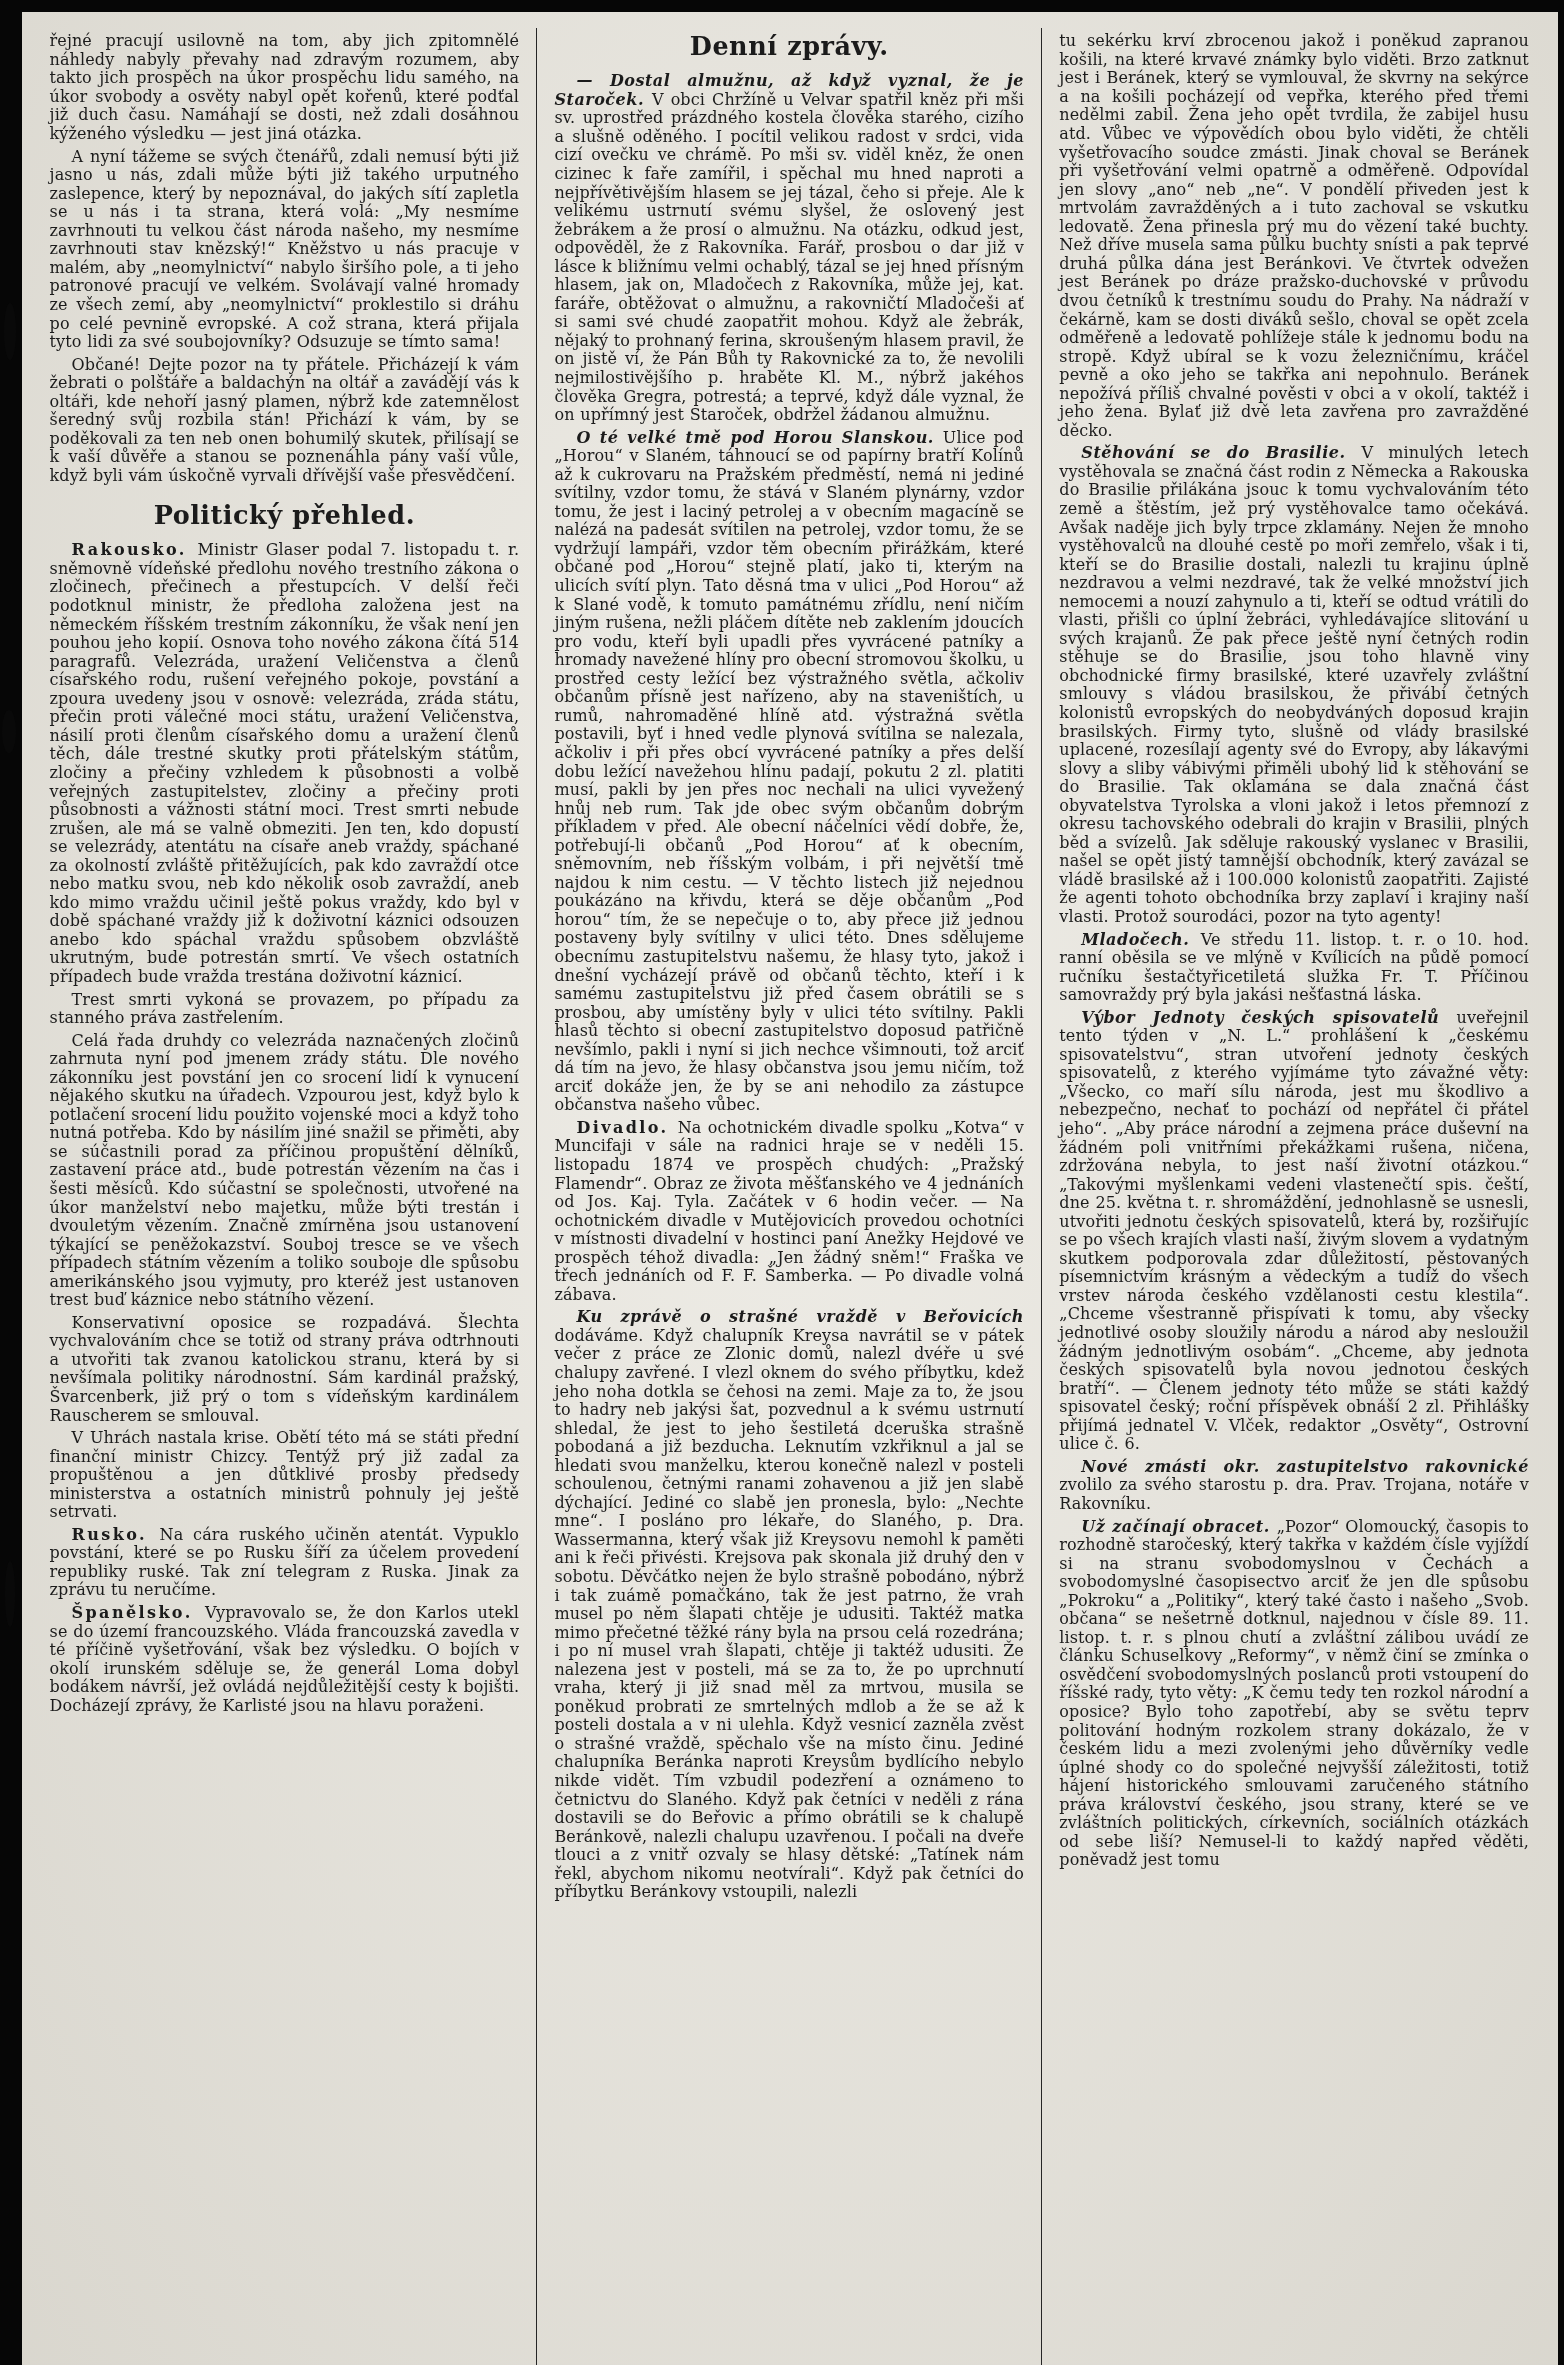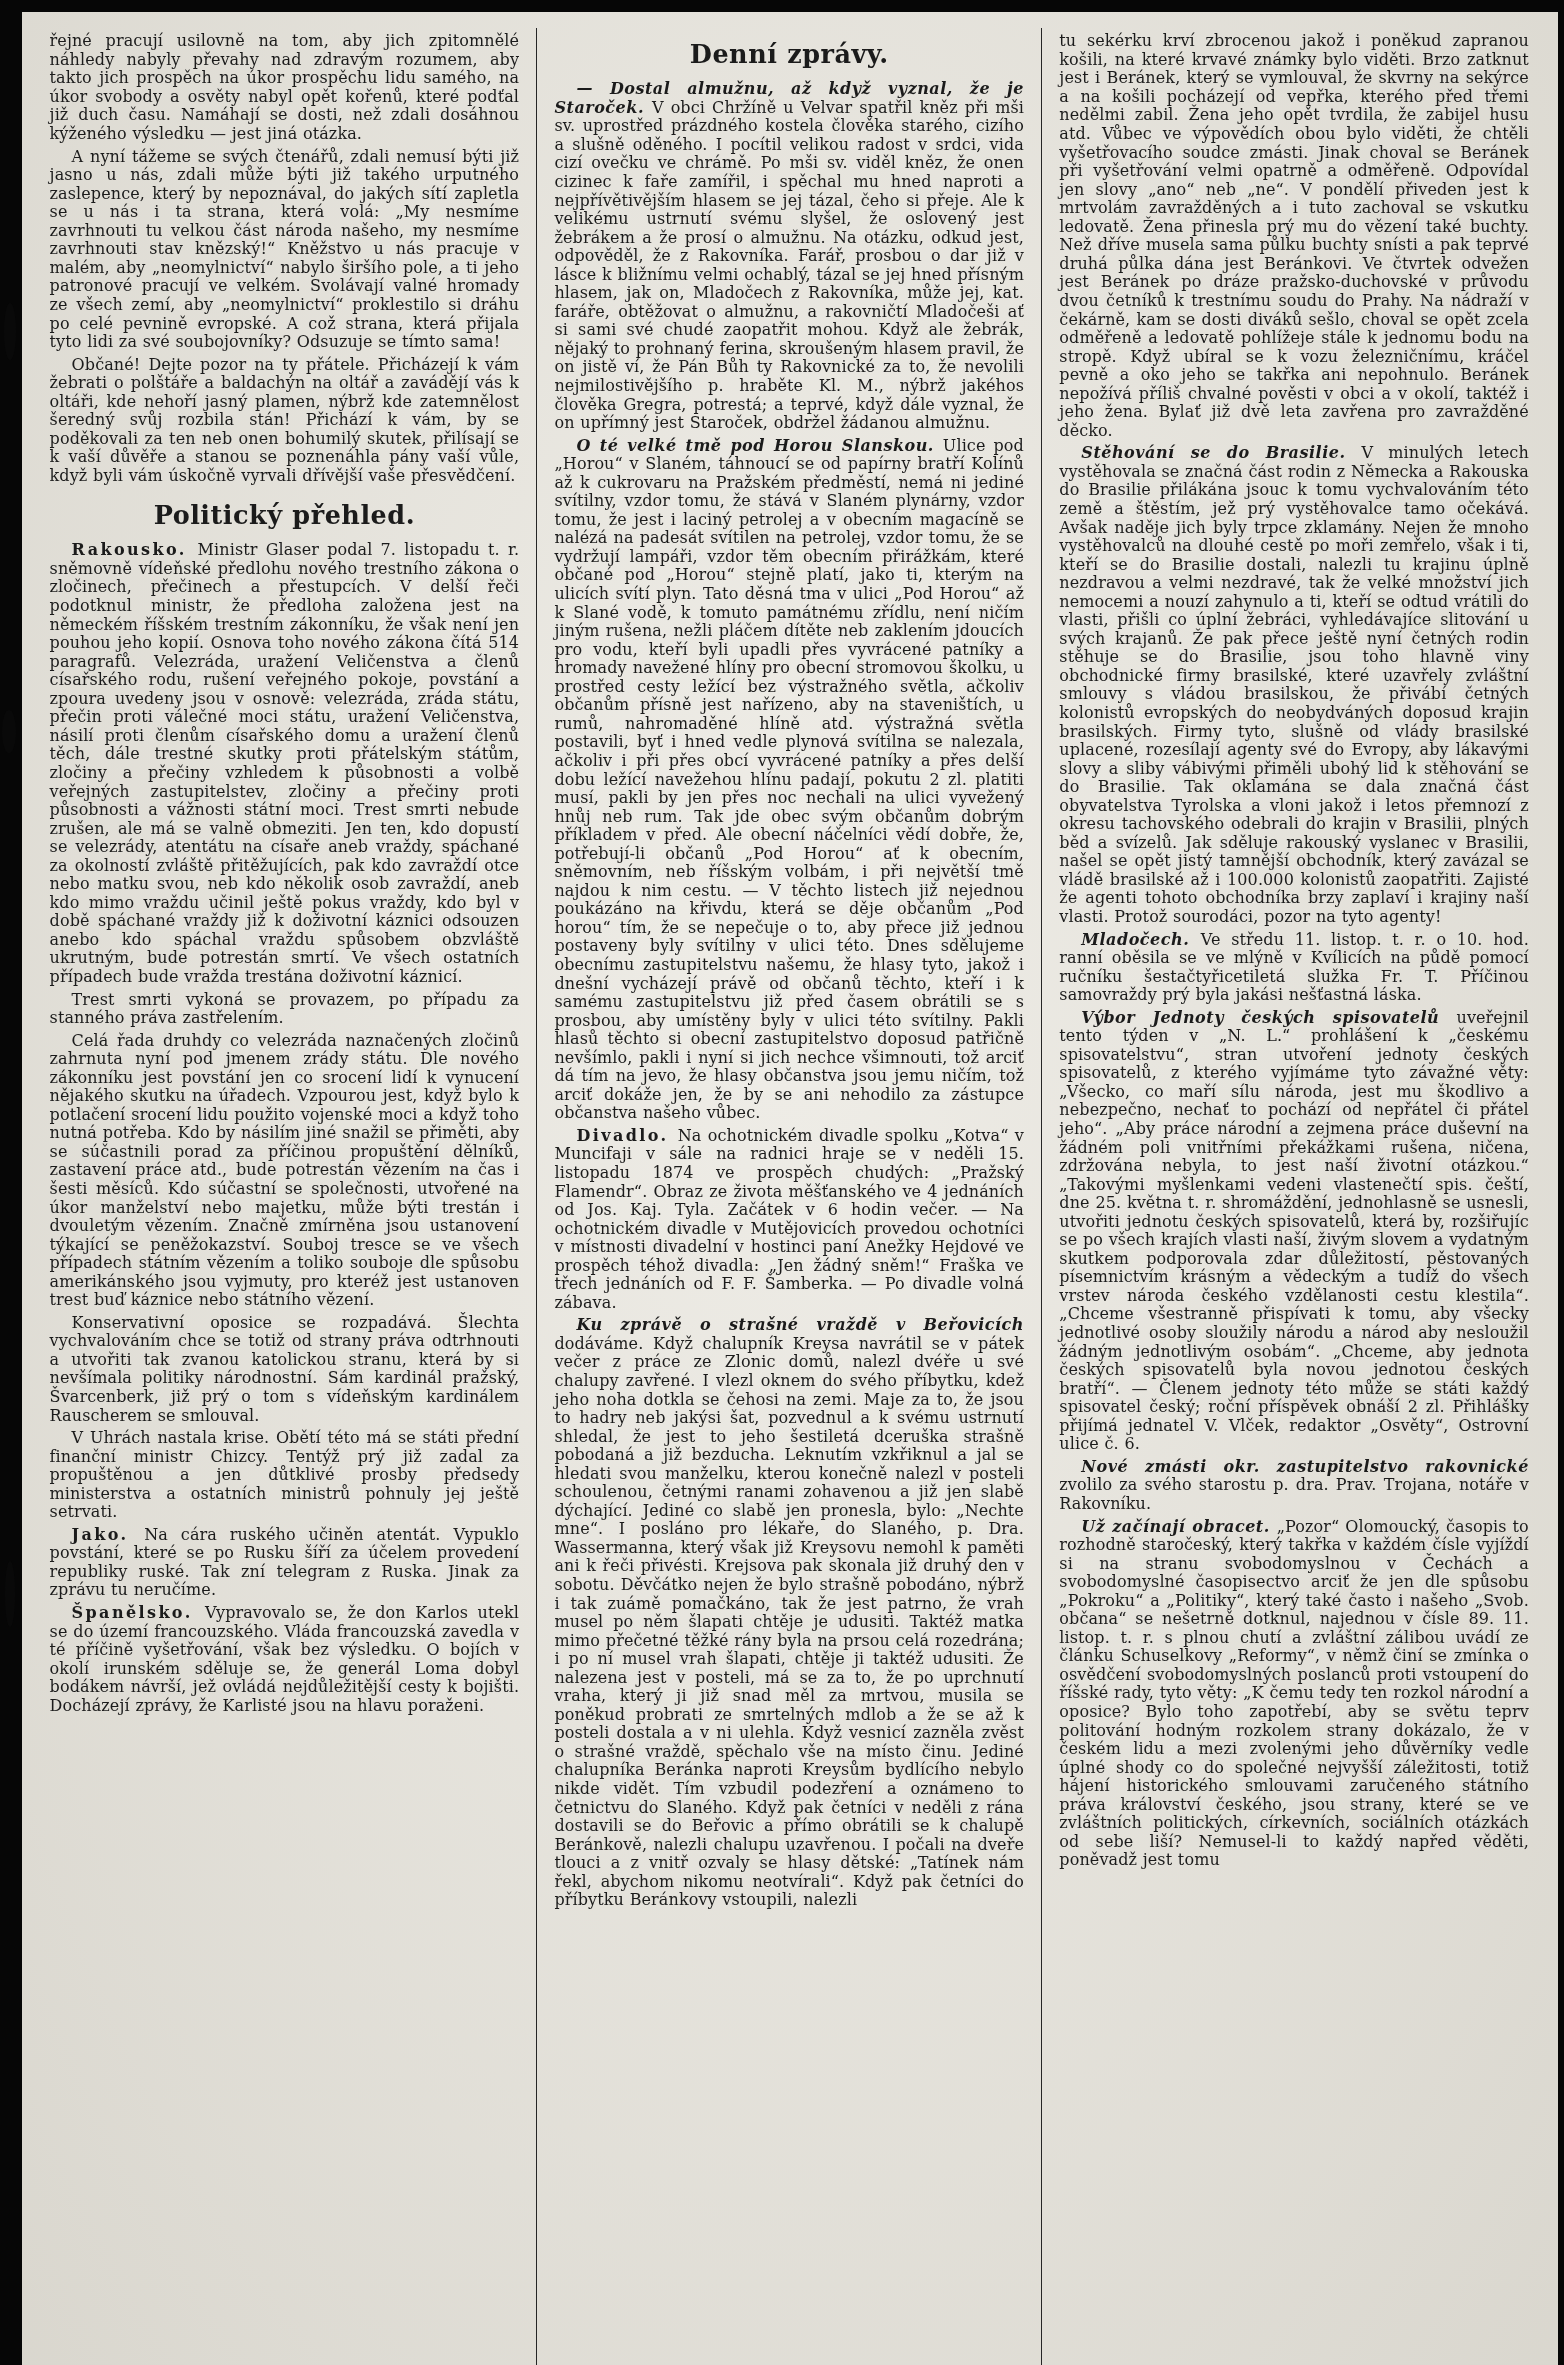--- a/index.html
+++ b/index.html
@@ -32,21 +32,21 @@
   .col + .col { border-left:0.9px solid #262626; }
   .para { text-indent:22px; margin:4px; }
   .para.no-indent { text-indent:0; }
   .col-heading {
     text-align:center;
     font-size:25.5px;
     font-weight:bold;
     letter-spacing:0.5px;
     margin:16px 0 10.4px 0;
   }
-  .col-heading.first { margin-top:12px;text-align:center; }
+  .col-heading.first { margin-top:4px;text-align:center; }
   .lead { white-space:normal; }
   .lead.bold { font-weight:bold; letter-spacing:2.4px; }
   .lead.italic { font-style:italic; font-weight:bold; letter-spacing:0.5px; }
   
   .edge-smudge { position:absolute; background:#0a0a0a; border-radius:50%; opacity:.9; }
   .smudge-1 { left:3.8px; top:303px; width:12.3px; height:57px; }
   .smudge-2 { left:1.9px; top:710px; width:14px; height:43px; }
   .smudge-3 { left:4.7px; top:1561px; width:10.4px; height:66px; }
 </style>
 </head>
@@ -61,21 +61,21 @@
     <div class="col">
         <p class="para no-indent">řejné pracují usilovně na tom, aby jich zpitomnělé náhledy nabyly převahy nad zdravým rozumem, aby takto jich prospěch na úkor prospěchu lidu samého, na úkor svobody a osvěty nabyl opět kořenů, které podťal již duch času. Namáhají se dosti, než zdali dosáhnou kýženého výsledku — jest jiná otázka.</p>
         <p class="para">A nyní tážeme se svých čtenářů, zdali nemusí býti již jasno u nás, zdali může býti již takého urputného zaslepence, který by nepoznával, do jakých sítí zapletla se u nás i ta strana, která volá: „My nesmíme zavrhnouti tu velkou část národa našeho, my nesmíme zavrhnouti stav knězský!“ Kněžstvo u nás pracuje v malém, aby „neomylnictví“ nabylo širšího pole, a ti jeho patronové pracují ve velkém. Svolávají valné hromady ze všech zemí, aby „neomylnictví“ proklestilo si dráhu po celé pevnině evropské. A což strana, která přijala tyto lidi za své soubojovníky? Odsuzuje se tímto sama!</p>
         <p class="para">Občané! Dejte pozor na ty přátele. Přicházejí k vám žebrati o polštáře a baldachýn na oltář a zavádějí vás k oltáři, kde nehoří jasný plamen, nýbrž kde zatemnělost šeredný svůj rozbila stán! Přichází k vám, by se poděkovali za ten neb onen bohumilý skutek, přilísají se k vaší důvěře a stanou se poznenáhla pány vaší vůle, když byli vám úskočně vyrvali dřívější vaše přesvědčení.</p>
         <h2 class="col-heading">Politický přehled.</h2>
         <p class="para"><span class="lead bold">Rakousko. </span>Ministr Glaser podal 7. listopadu t. r. sněmovně vídeňské předlohu nového trestního zákona o zločinech, přečinech a přestupcích. V delší řeči podotknul ministr, že předloha založena jest na německém říšském trestním zákonníku, že však není jen pouhou jeho kopií. Osnova toho nového zákona čítá 514 paragrafů. Velezráda, uražení Veličenstva a členů císařského rodu, rušení veřejného pokoje, povstání a zpoura uvedeny jsou v osnově: velezráda, zráda státu, přečin proti válečné moci státu, uražení Veličenstva, násilí proti členům císařského domu a uražení členů těch, dále trestné skutky proti přátelským státům, zločiny a přečiny vzhledem k působnosti a volbě veřejných zastupitelstev, zločiny a přečiny proti působnosti a vážnosti státní moci. Trest smrti nebude zrušen, ale má se valně obmeziti. Jen ten, kdo dopustí se velezrády, atentátu na císaře aneb vraždy, spáchané za okolností zvláště přitěžujících, pak kdo zavraždí otce nebo matku svou, neb kdo několik osob zavraždí, aneb kdo mimo vraždu učinil ještě pokus vraždy, kdo byl v době spáchané vraždy již k doživotní káznici odsouzen anebo kdo spáchal vraždu spůsobem obzvláště ukrutným, bude potrestán smrtí. Ve všech ostatních případech bude vražda trestána doživotní káznicí.</p>
         <p class="para">Trest smrti vykoná se provazem, po případu za stanného práva zastřelením.</p>
         <p class="para">Celá řada druhdy co velezráda naznačených zločinů zahrnuta nyní pod jmenem zrády státu. Dle nového zákonníku jest povstání jen co srocení lidí k vynucení nějakého skutku na úřadech. Vzpourou jest, když bylo k potlačení srocení lidu použito vojenské moci a když toho nutná potřeba. Kdo by násilím jiné snažil se přiměti, aby se súčastnili porad za příčinou propuštění dělníků, zastavení práce atd., bude potrestán vězením na čas i šesti měsíců. Kdo súčastní se společnosti, utvořené na úkor manželství nebo majetku, může býti trestán i dvouletým vězením. Značně zmírněna jsou ustanovení týkající se peněžokazství. Souboj tresce se ve všech případech státním vězením a toliko souboje dle spůsobu amerikánského jsou vyjmuty, pro kteréž jest ustanoven trest buď káznice nebo státního vězení.</p>
         <p class="para">Konservativní oposice se rozpadává. Šlechta vychvalováním chce se totiž od strany práva odtrhnouti a utvořiti tak zvanou katolickou stranu, která by si nevšímala politiky národnostní. Sám kardinál pražský, Švarcenberk, již prý o tom s vídeňským kardinálem Rauscherem se smlouval.</p>
         <p class="para">V Uhrách nastala krise. Obětí této má se státi přední finanční ministr Chizcy. Tentýž prý již zadal za propuštěnou a jen důtklivé prosby předsedy ministerstva a ostatních ministrů pohnuly jej ještě setrvati.</p>
-        <p class="para"><span class="lead bold">Jako. </span>Na cára ruského učiněn atentát. Vypuklo povstání, které se po Rusku šíří za účelem provedení republiky ruské. Tak zní telegram z Ruska. Jinak za zprávu tu neručíme.</p>
+        <p class="para"><span class="lead bold">Rusko. </span>Na cára ruského učiněn atentát. Vypuklo povstání, které se po Rusku šíří za účelem provedení republiky ruské. Tak zní telegram z Ruska. Jinak za zprávu tu neručíme.</p>
         <p class="para"><span class="lead bold">Španělsko. </span>Vypravovalo se, že don Karlos utekl se do území francouzského. Vláda francouzská zavedla v té příčině vyšetřování, však bez výsledku. O bojích v okolí irunském sděluje se, že generál Loma dobyl bodákem návrší, jež ovládá nejdůležitější cesty k bojišti. Docházejí zprávy, že Karlisté jsou na hlavu poraženi.</p>
       </div>
     <div class="col">
         <h2 class="col-heading first">Denní zprávy.</h2>
         <p class="para"><span class="lead italic">— Dostal almužnu, až když vyznal, že je Staroček. </span>V obci Chržíně u Velvar spatřil kněz při mši sv. uprostřed prázdného kostela člověka starého, cizího a slušně oděného. I pocítil velikou radost v srdci, vida cizí ovečku ve chrámě. Po mši sv. viděl kněz, že onen cizinec k faře zamířil, i spěchal mu hned naproti a nejpřívětivějším hlasem se jej tázal, čeho si přeje. Ale k velikému ustrnutí svému slyšel, že oslovený jest žebrákem a že prosí o almužnu. Na otázku, odkud jest, odpověděl, že z Rakovníka. Farář, prosbou o dar již v lásce k bližnímu velmi ochablý, tázal se jej hned přísným hlasem, jak on, Mladočech z Rakovníka, může jej, kat. faráře, obtěžovat o almužnu, a rakovničtí Mladočeši ať si sami své chudé zaopatřit mohou. Když ale žebrák, nějaký to prohnaný ferina, skroušeným hlasem pravil, že on jistě ví, že Pán Bůh ty Rakovnické za to, že nevolili nejmilostivějšího p. hraběte Kl. M., nýbrž jakéhos člověka Gregra, potrestá; a teprvé, když dále vyznal, že on upřímný jest Staroček, obdržel žádanou almužnu.</p>
         <p class="para"><span class="lead italic">O té velké tmě pod Horou Slanskou. </span>Ulice pod „Horou“ v Slaném, táhnoucí se od papírny bratří Kolínů až k cukrovaru na Pražském předměstí, nemá ni jediné svítilny, vzdor tomu, že stává v Slaném plynárny, vzdor tomu, že jest i laciný petrolej a v obecním magacíně se nalézá na padesát svítilen na petrolej, vzdor tomu, že se vydržují lampáři, vzdor těm obecním přirážkám, které občané pod „Horou“ stejně platí, jako ti, kterým na ulicích svítí plyn. Tato děsná tma v ulici „Pod Horou“ až k Slané vodě, k tomuto památnému zřídlu, není ničím jiným rušena, nežli pláčem dítěte neb zaklením jdoucích pro vodu, kteří byli upadli přes vyvrácené patníky a hromady navežené hlíny pro obecní stromovou školku, u prostřed cesty ležící bez výstražného světla, ačkoliv občanům přísně jest nařízeno, aby na staveništích, u rumů, nahromaděné hlíně atd. výstražná světla postavili, byť i hned vedle plynová svítilna se nalezala, ačkoliv i při přes obcí vyvrácené patníky a přes delší dobu ležící navežehou hlínu padají, pokutu 2 zl. platiti musí, pakli by jen přes noc nechali na ulici vyvežený hnůj neb rum. Tak jde obec svým občanům dobrým příkladem v před. Ale obecní náčelníci vědí dobře, že, potřebují-li občanů „Pod Horou“ ať k obecním, sněmovním, neb říšským volbám, i při největší tmě najdou k nim cestu. — V těchto listech již nejednou poukázáno na křivdu, která se děje občanům „Pod horou“ tím, že se nepečuje o to, aby přece již jednou postaveny byly svítilny v ulici této. Dnes sdělujeme obecnímu zastupitelstvu našemu, že hlasy tyto, jakož i dnešní vycházejí právě od občanů těchto, kteří i k samému zastupitelstvu již před časem obrátili se s prosbou, aby umístěny byly v ulici této svítilny. Pakli hlasů těchto si obecní zastupitelstvo doposud patřičně nevšímlo, pakli i nyní si jich nechce všimnouti, tož arciť dá tím na jevo, že hlasy občanstva jsou jemu ničím, tož arciť dokáže jen, že by se ani nehodilo za zástupce občanstva našeho vůbec.</p>
         <p class="para"><span class="lead bold">Divadlo. </span>Na ochotnickém divadle spolku „Kotva“ v Muncifaji v sále na radnici hraje se v neděli 15. listopadu 1874 ve prospěch chudých: „Pražský Flamendr“. Obraz ze života měšťanského ve 4 jednáních od Jos. Kaj. Tyla. Začátek v 6 hodin večer. — Na ochotnickém divadle v Mutějovicích provedou ochotníci v místnosti divadelní v hostinci paní Anežky Hejdové ve prospěch téhož divadla: „Jen žádný sněm!“ Fraška ve třech jednáních od F. F. Šamberka. — Po divadle volná zábava.</p>
         <p class="para"><span class="lead italic">Ku zprávě o strašné vraždě v Beřovicích </span>dodáváme. Když chalupník Kreysa navrátil se v pátek večer z práce ze Zlonic domů, nalezl dvéře u své chalupy zavřené. I vlezl oknem do svého příbytku, kdež jeho noha dotkla se čehosi na zemi. Maje za to, že jsou to hadry neb jakýsi šat, pozvednul a k svému ustrnutí shledal, že jest to jeho šestiletá dceruška strašně pobodaná a již bezducha. Leknutím vzkřiknul a jal se hledati svou manželku, kterou konečně nalezl v posteli schoulenou, četnými ranami zohavenou a již jen slabě dýchající. Jediné co slabě jen pronesla, bylo: „Nechte mne“. I posláno pro lékaře, do Slaného, p. Dra. Wassermanna, který však již Kreysovu nemohl k paměti ani k řeči přivésti. Krejsova pak skonala již druhý den v sobotu. Děvčátko nejen že bylo strašně pobodáno, nýbrž i tak zuámě pomačkáno, tak že jest patrno, že vrah musel po něm šlapati chtěje je udusiti. Taktéž matka mimo přečetné těžké rány byla na prsou celá rozedrána; i po ní musel vrah šlapati, chtěje ji taktéž udusiti. Že nalezena jest v posteli, má se za to, že po uprchnutí vraha, který ji již snad měl za mrtvou, musila se poněkud probrati ze smrtelných mdlob a že se až k posteli dostala a v ni ulehla. Když vesnicí zazněla zvěst o strašné vraždě, spěchalo vše na místo činu. Jediné chalupníka Beránka naproti Kreysům bydlícího nebylo nikde vidět. Tím vzbudil podezření a oznámeno to četnictvu do Slaného. Když pak četníci v neděli z rána dostavili se do Beřovic a přímo obrátili se k chalupě Beránkově, nalezli chalupu uzavřenou. I počali na dveře tlouci a z vnitř ozvaly se hlasy dětské: „Tatínek nám řekl, abychom nikomu neotvírali“. Když pak četníci do příbytku Beránkovy vstoupili, nalezli</p>
       </div>
     <div class="col">

